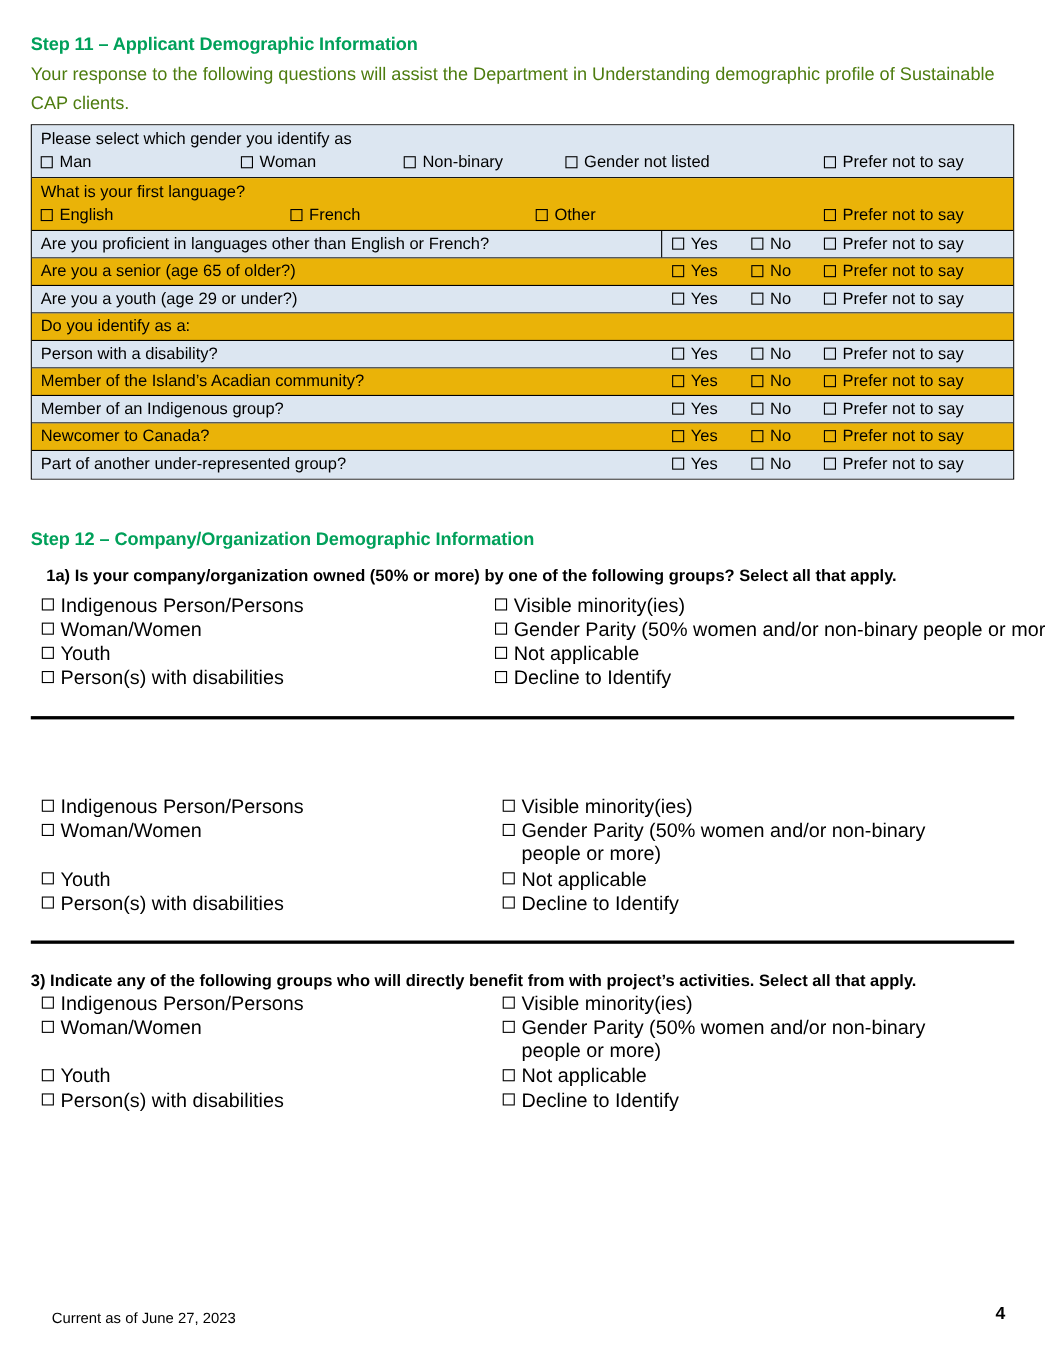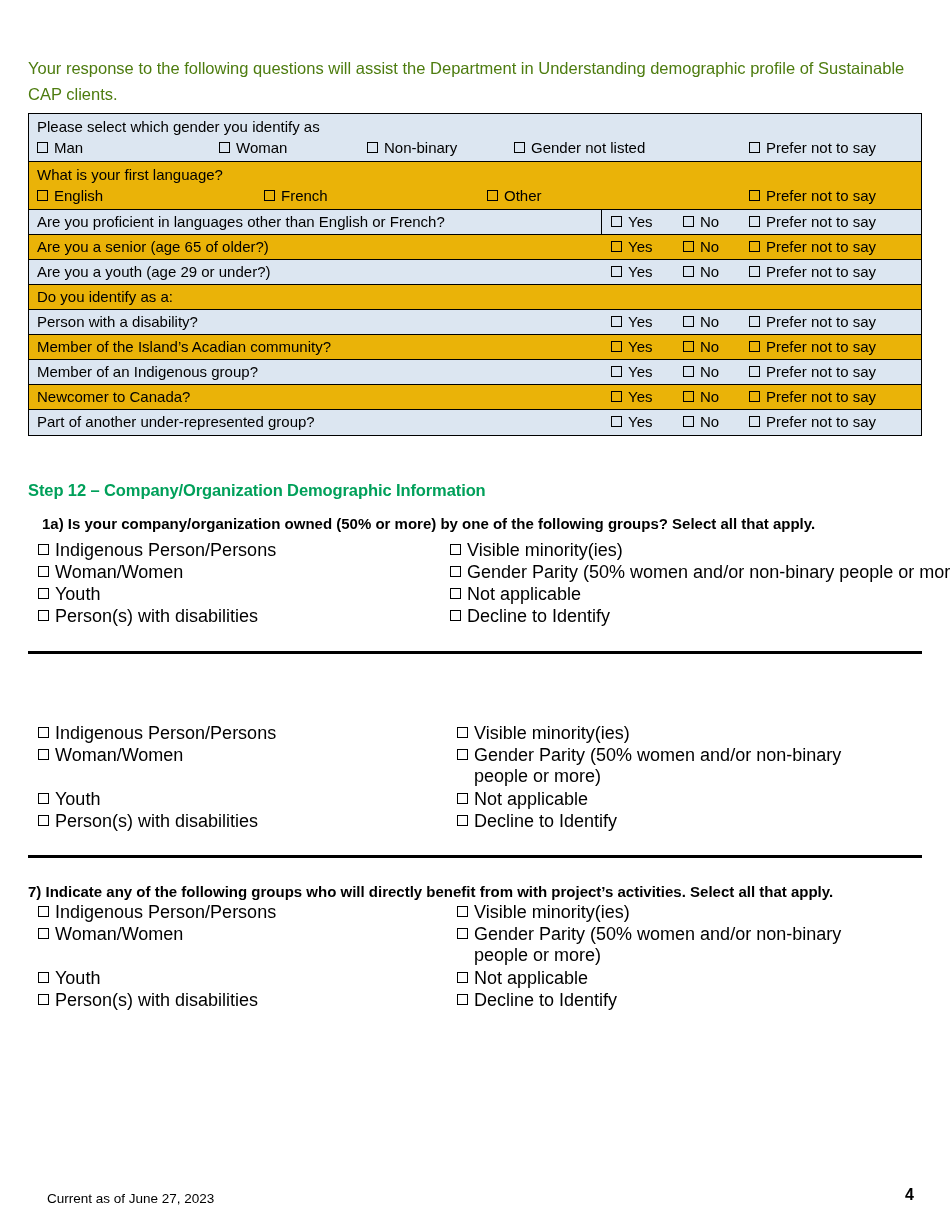--- a/index.html
+++ b/index.html
@@ -173,20 +173,21 @@
     top: 1186px;
     font-size: 16px;
     font-weight: bold;
   }
 </style>
 </head>
 <body>
 
 <div class="page">
 
+  <div class="step-heading" id="step11-heading">Step 11 – Applicant Demographic Information</div>
 
   <div class="intro">Your response to the following questions will assist the Department in Understanding demographic profile of Sustainable CAP clients.</div>
 
   <div id="demo-table">
 
     <div class="trow shaded">
       <div class="rowq">Please select which gender you identify as</div>
       <div class="optline">
         <span class="opt" style="left:8px;">
           <span class="cb"></span>
@@ -447,21 +448,21 @@
       <span>Not applicable</span>
     </div>
     <div class="optrow">
       <span class="cb"></span>
       <span>Decline to Identify</span>
     </div>
   </div>
 
   <hr class="sep" style="top:855px;">
 
-  <div class="qtext" style="left:28px; top:881px; width:896px;">7) Indicate any of the following groups who will directly benefit from with project’s activities. Select all that apply.</div>
+  <div class="qtext" style="left:28px; top:881px; width:896px;">3) Indicate any of the following groups who will directly benefit from with project’s activities. Select all that apply.</div>
 
   <div class="optcol" style="left:38px; top:902px; width:400px;">
     <div class="optrow">
       <span class="cb"></span>
       <span>Indigenous Person/Persons</span>
     </div>
     <div class="optrow">
       <span class="cb"></span>
       <span>Woman/Women</span>
     </div>

